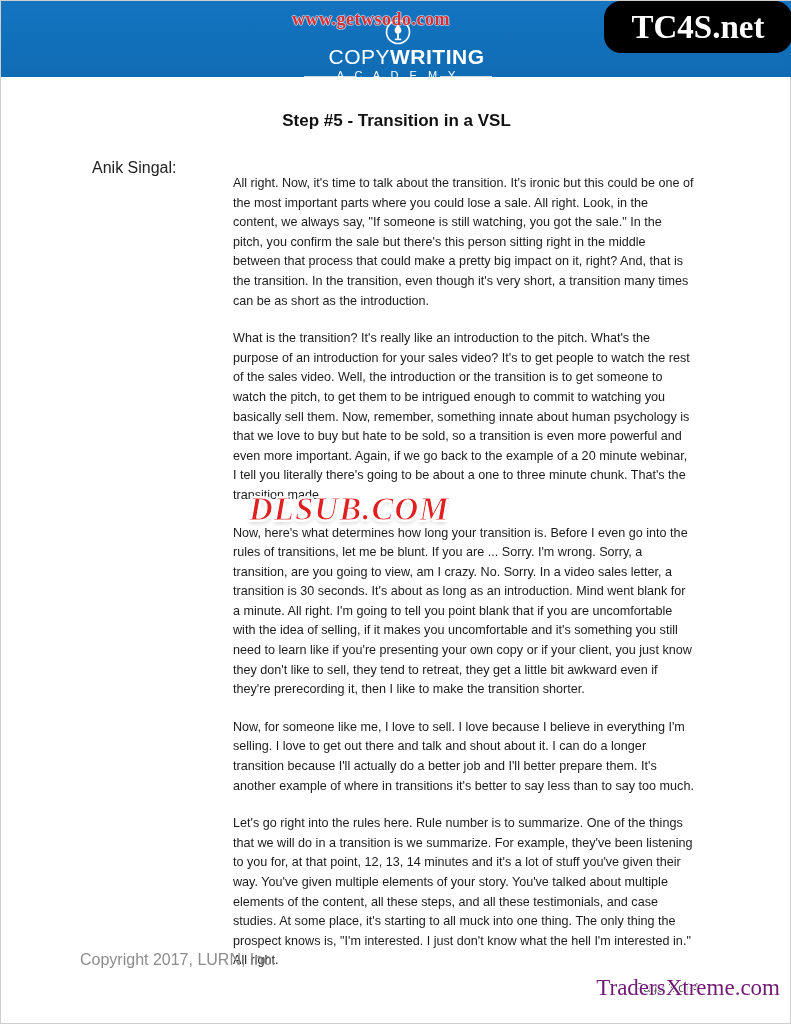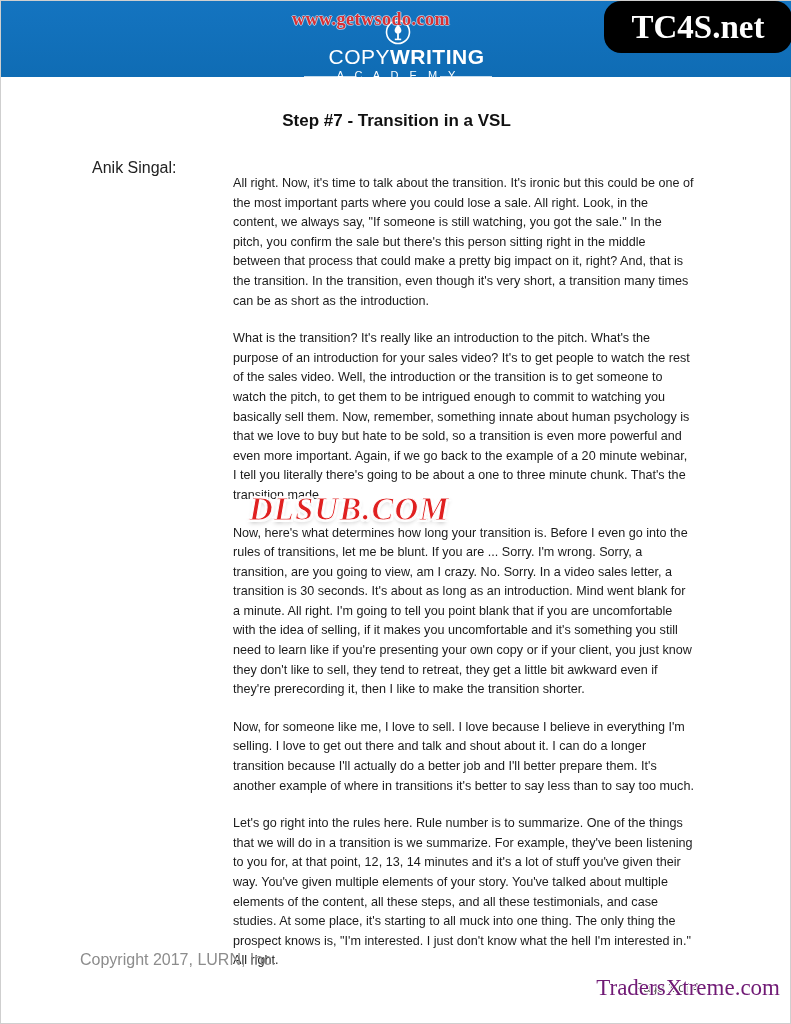--- a/index.html
+++ b/index.html
@@ -241,21 +241,21 @@
       <div id="logo-rule-left"></div>
       <div id="logo-rule-right"></div>
       <div id="logo-sub">A C A D E M Y</div>
     </div>
 
     <div id="wm-top">www.getwsodo.com</div>
 
     <div id="tc4s-badge">TC4S.net</div>
   </div>
 
-  <div id="doc-title">Step #7 - Transition in a VSL</div>
+  <div id="doc-title">Step #5 - Transition in a VSL</div>
 
   <div id="speaker-label">Anik Singal:</div>
 
   <div id="transcript">
     <p>All right. Now, it's time to talk about the transition. It's ironic but this could be one of the most important parts where you could lose a sale. All right. Look, in the content, we always say, "If someone is still watching, you got the sale." In the pitch, you confirm the sale but there's this person sitting right in the middle between that process that could make a pretty big impact on it, right? And, that is the transition. In the transition, even though it's very short, a transition many times can be as short as the introduction.</p>
     <p>What is the transition? It's really like an introduction to the pitch. What's the purpose of an introduction for your sales video? It's to get people to watch the rest of the sales video. Well, the introduction or the transition is to get someone to watch the pitch, to get them to be intrigued enough to commit to watching you basically sell them. Now, remember, something innate about human psychology is that we love to buy but hate to be sold, so a transition is even more powerful and even more important. Again, if we go back to the example of a 20 minute webinar, I tell you literally there's going to be about a one to three minute chunk. That's the transition made.</p>
     <p>Now, here's what determines how long your transition is. Before I even go into the rules of transitions, let me be blunt. If you are ... Sorry. I'm wrong. Sorry, a transition, are you going to view, am I crazy. No. Sorry. In a video sales letter, a transition is 30 seconds. It's about as long as an introduction. Mind went blank for a minute. All right. I'm going to tell you point blank that if you are uncomfortable with the idea of selling, if it makes you uncomfortable and it's something you still need to learn like if you're presenting your own copy or if your client, you just know they don't like to sell, they tend to retreat, they get a little bit awkward even if they're prerecording it, then I like to make the transition shorter.</p>
     <p>Now, for someone like me, I love to sell. I love because I believe in everything I'm selling. I love to get out there and talk and shout about it. I can do a longer transition because I'll actually do a better job and I'll better prepare them. It's another example of where in transitions it's better to say less than to say too much.</p>
     <p>Let's go right into the rules here. Rule number is to summarize. One of the things that we will do in a transition is we summarize. For example, they've been listening to you for, at that point, 12, 13, 14 minutes and it's a lot of stuff you've given their way. You've given multiple elements of your story. You've talked about multiple elements of the content, all these steps, and all these testimonials, and case studies. At some place, it's starting to all muck into one thing. The only thing the prospect knows is, "I'm interested. I just don't know what the hell I'm interested in." All right.</p>
   </div>

